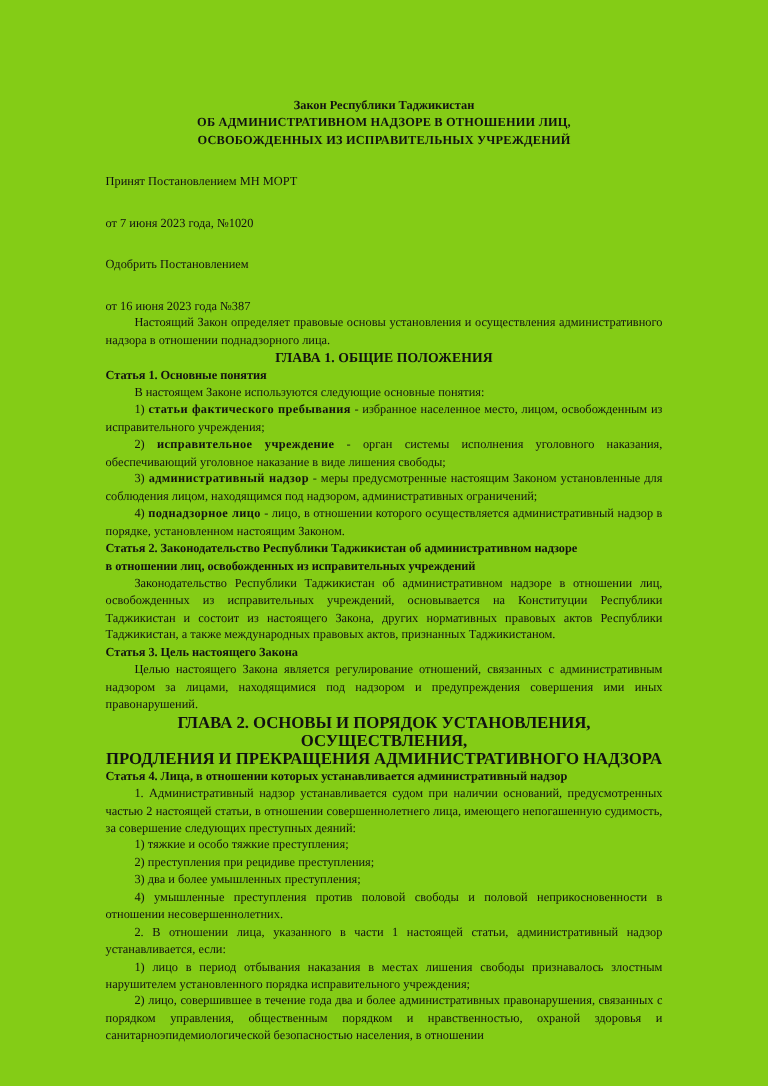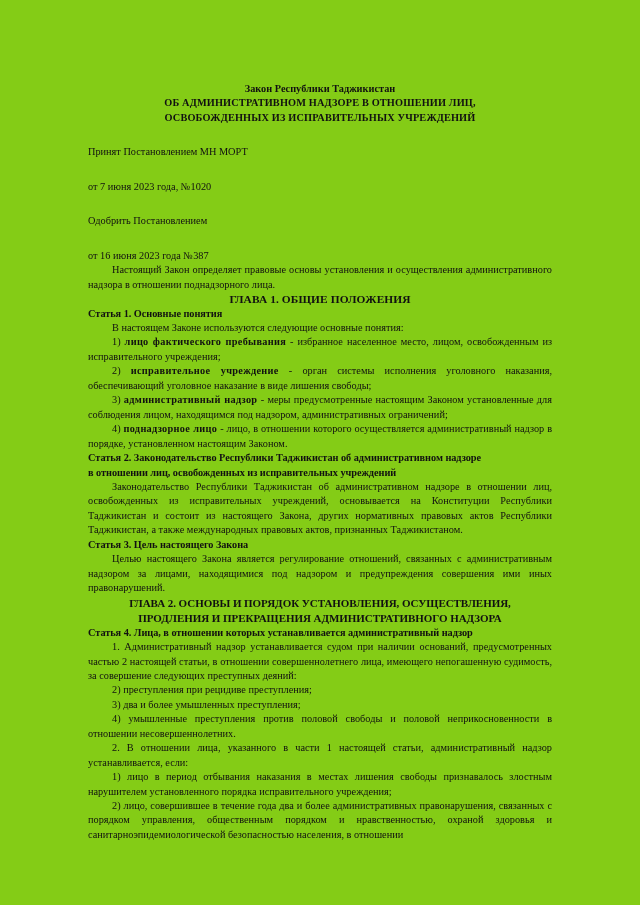--- a/index.html
+++ b/index.html
@@ -38,21 +38,21 @@
   }
   .chapter {
     text-align: center;
     font-weight: bold;
     font-size: 11.4px;
     letter-spacing: 0.1px;
   }
   .chapter-2 {
     text-align: center;
     font-weight: bold;
-    font-size: 11px;
+    font-size: 14px;
     letter-spacing: -0.05px;
     line-height: 15px;
   }
   .article-head {
     font-weight: bold;
     text-align: left;
     letter-spacing: -0.05px;
   }
   .plain {
     text-align: left;
@@ -91,41 +91,42 @@
     <div class="plain">Одобрить Постановлением</div>
     <div class="plain">от 16 июня 2023 года №387</div>
 
     <div class="para">Настоящий Закон определяет правовые основы установления и осуществления административного надзора в отношении поднадзорного лица.</div>
 
     <div class="chapter">ГЛАВА 1. ОБЩИЕ ПОЛОЖЕНИЯ</div>
 
     <div class="article-head">Статья 1. Основные понятия</div>
     <div class="para">В настоящем Законе используются следующие основные понятия:</div>
 
-    <div class="item"><span>1)</span> <b class="term">лицо фактического пребывания</b><span> - избранное населенное место, лицом, освобожденным из исправительного учреждения;</span></div>
+    <div class="item"><span>1)</span> <b class="term">статьи фактического пребывания</b><span> - избранное населенное место, лицом, освобожденным из исправительного учреждения;</span></div>
 
     <div class="item"><span>2)</span> <b class="term">исправительное учреждение</b><span> - орган системы исполнения уголовного наказания, обеспечивающий уголовное наказание в виде лишения свободы;</span></div>
 
     <div class="item"><span>3)</span> <b class="term">административный надзор</b><span> - меры предусмотренные настоящим Законом установленные для соблюдения лицом, находящимся под надзором, административных ограничений;</span></div>
 
     <div class="item"><span>4)</span> <b class="term">поднадзорное лицо</b><span> - лицо, в отношении которого осуществляется административный надзор в порядке, установленном настоящим Законом.</span></div>
 
     <div class="article-head">Статья 2. Законодательство Республики Таджикистан об административном надзоре</div>
     <div class="article-head">в отношении лиц, освобожденных из исправительных учреждений</div>
     <div class="para">Законодательство Республики Таджикистан об административном надзоре в отношении лиц, освобожденных из исправительных учреждений, основывается на Конституции Республики Таджикистан и состоит из настоящего Закона, других нормативных правовых актов Республики Таджикистан, а также международных правовых актов, признанных Таджикистаном.</div>
 
     <div class="article-head">Статья 3. Цель настоящего Закона</div>
     <div class="para">Целью настоящего Закона является регулирование отношений, связанных с административным надзором за лицами, находящимися под надзором и предупреждения совершения ими иных правонарушений.</div>
 
     <div class="chapter-2">ГЛАВА 2. ОСНОВЫ И ПОРЯДОК УСТАНОВЛЕНИЯ, ОСУЩЕСТВЛЕНИЯ,</div>
     <div class="chapter-2">ПРОДЛЕНИЯ И ПРЕКРАЩЕНИЯ АДМИНИСТРАТИВНОГО НАДЗОРА</div>
 
     <div class="article-head">Статья 4. Лица, в отношении которых устанавливается административный надзор</div>
     <div class="para">1. Административный надзор устанавливается судом при наличии оснований, предусмотренных частью 2 настоящей статьи, в отношении совершеннолетнего лица, имеющего непогашенную судимость, за совершение следующих преступных деяний:</div>
 
+    <div class="item-tight">1) тяжкие и особо тяжкие преступления;</div>
     <div class="item-tight">2) преступления при рецидиве преступления;</div>
     <div class="item-tight">3) два и более умышленных преступления;</div>
     <div class="item">4) умышленные преступления против половой свободы и половой неприкосновенности в отношении несовершеннолетних.</div>
 
     <div class="para">2. В отношении лица, указанного в части 1 настоящей статьи, административный надзор устанавливается, если:</div>
     <div class="item">1) лицо в период отбывания наказания в местах лишения свободы признавалось злостным нарушителем установленного порядка исправительного учреждения;</div>
     <div class="item">2) лицо, совершившее в течение года два и более административных правонарушения, связанных с порядком управления, общественным порядком и нравственностью, охраной здоровья и санитарноэпидемиологической безопасностью населения, в отношении</div>
 
   </div>
 </div>

